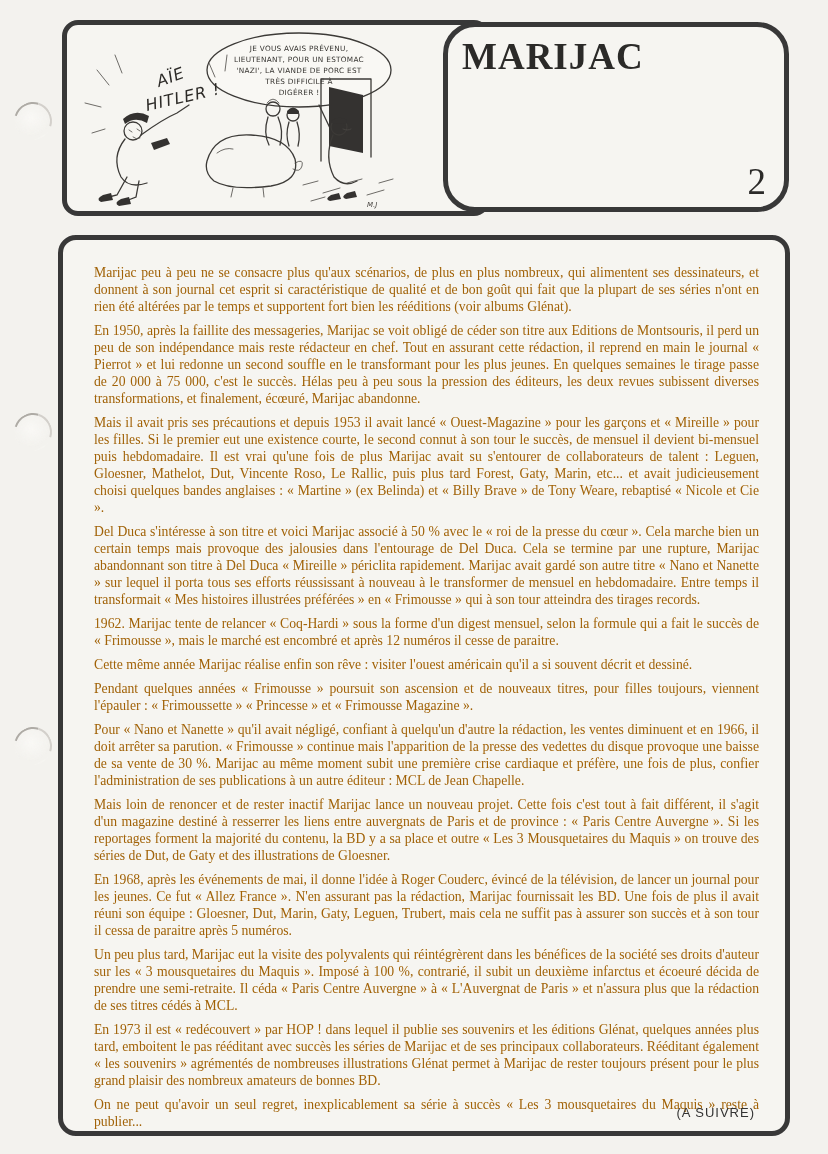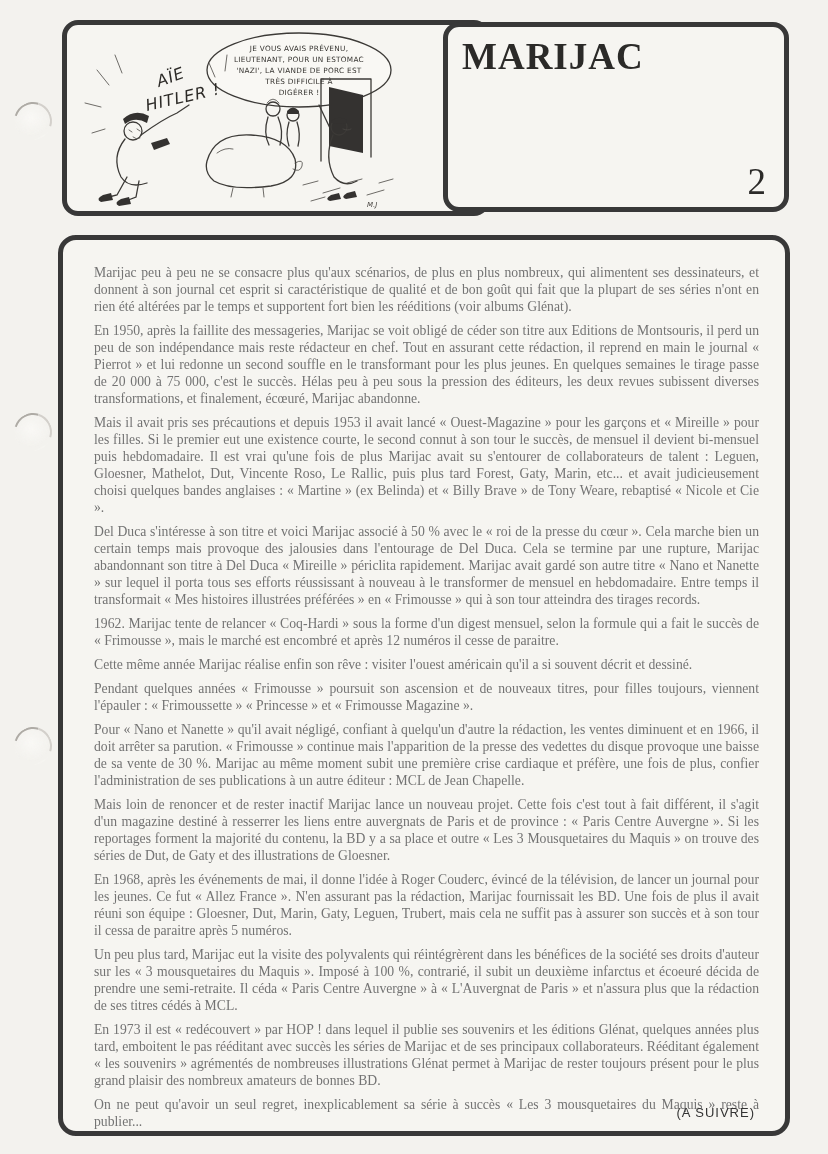--- a/index.html
+++ b/index.html
@@ -6,38 +6,38 @@
   body{
     width:828px;height:1154px;position:relative;overflow:hidden;
     background:#f3f2ee;
     font-family:"Liberation Serif",serif;
   }
   .panel{
     position:absolute;box-sizing:border-box;
     border:5px solid #383838;background:#f6f5f1;
   }
   .panel-comic{left:62px;top:20px;width:428px;height:196px;border-radius:16px;}
-  .panel-title{left:443px;top:22px;width:346px;height:190px;border-radius:16px;}
+  .panel-title{left:443px;top:22px;width:346px;height:190px;border-radius:32px;}
   .panel-article{left:58px;top:235px;width:732px;height:901px;border-radius:18px;}
   .page-title{
     font-family:"Liberation Serif",serif;font-weight:bold;
     font-size:37px;letter-spacing:1px;color:#2b2a28;
     padding:8px 0 0 14px;
   }
   .page-number{
     position:absolute;right:18px;bottom:4px;
     font-family:"Liberation Serif",serif;font-size:37px;color:#2b2a28;
   }
   .article-inner{
     position:absolute;left:0;top:0;right:0;bottom:0;
     padding:24px 26px 36px 31px;overflow:hidden;
   }
   .article-inner p{
     margin:0 0 7px 0;
-    font-size:13.7px;line-height:17px;color:#737373;
+    font-size:13.7px;line-height:17px;color:#a16207;
     text-align:justify;
   }
   .footer-note{
     position:absolute;right:30px;bottom:11px;
     font-family:"Liberation Sans",sans-serif;
     font-size:13px;letter-spacing:1px;color:#333;
   }
   .hole{
     position:absolute;width:34px;height:34px;border-radius:50%;
     border:2px solid transparent;

